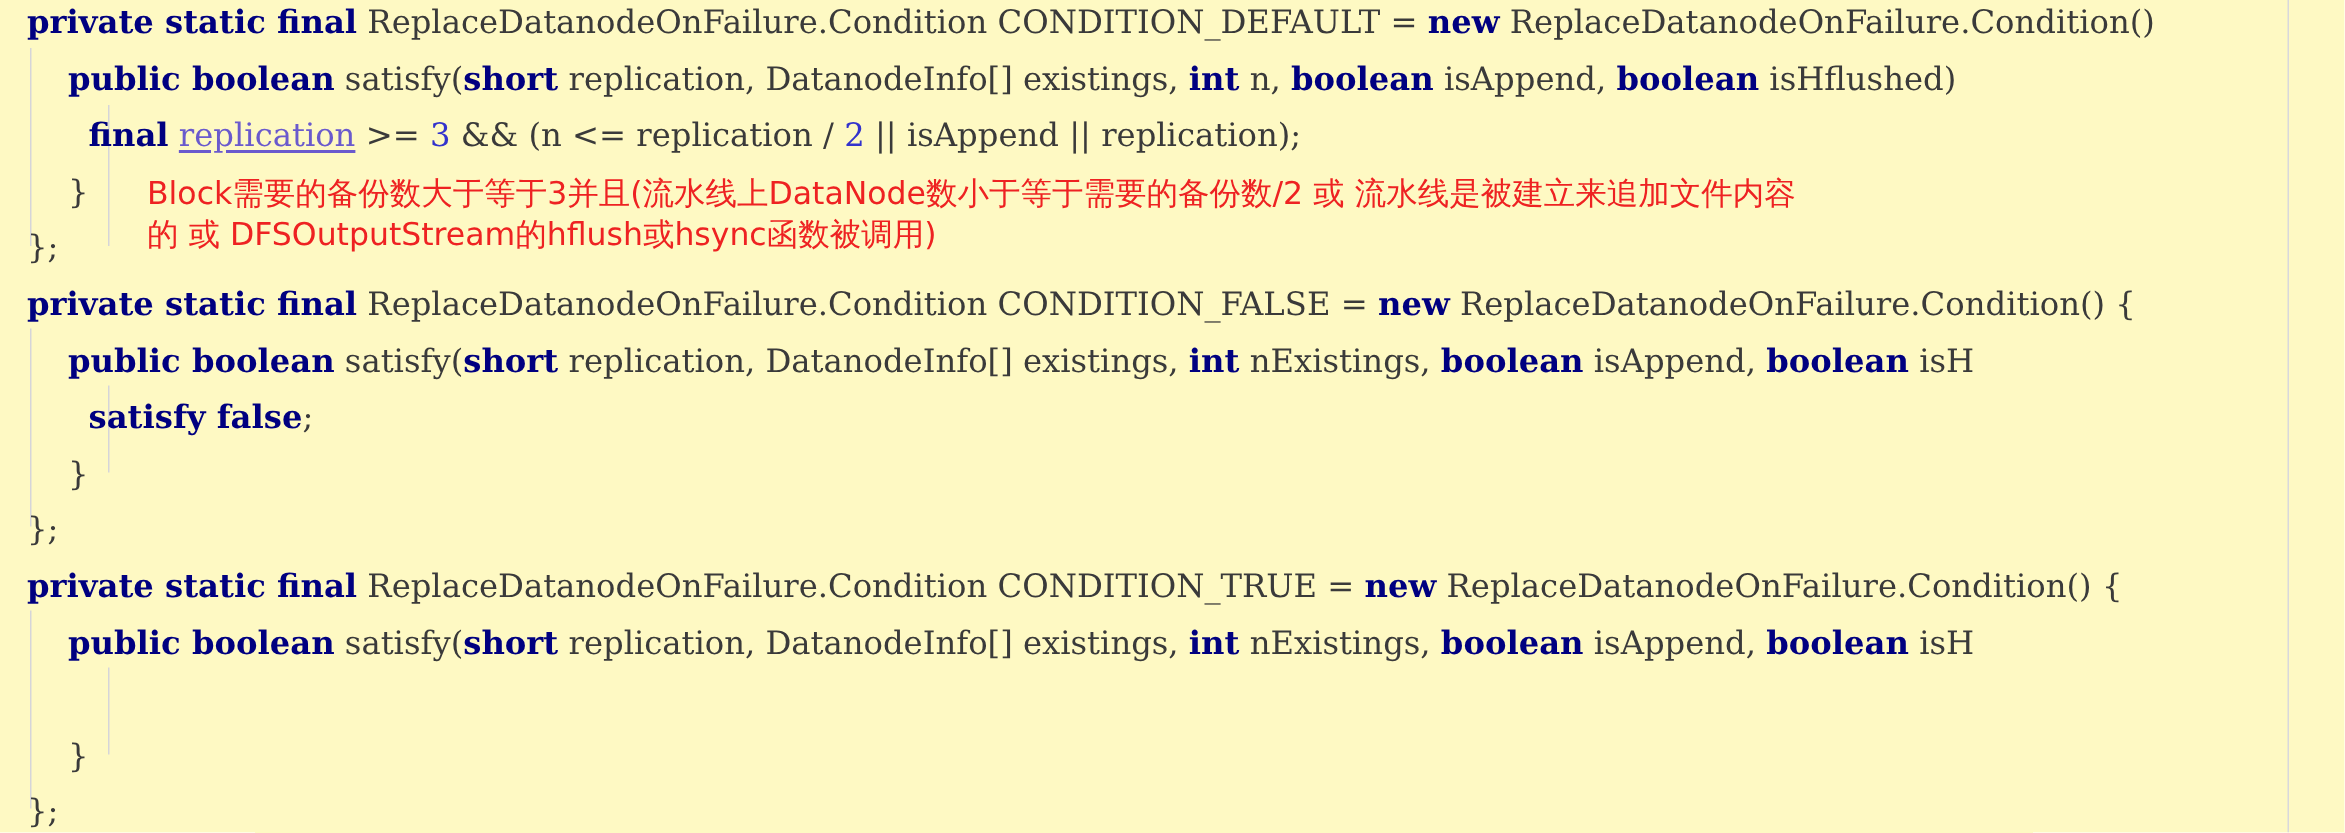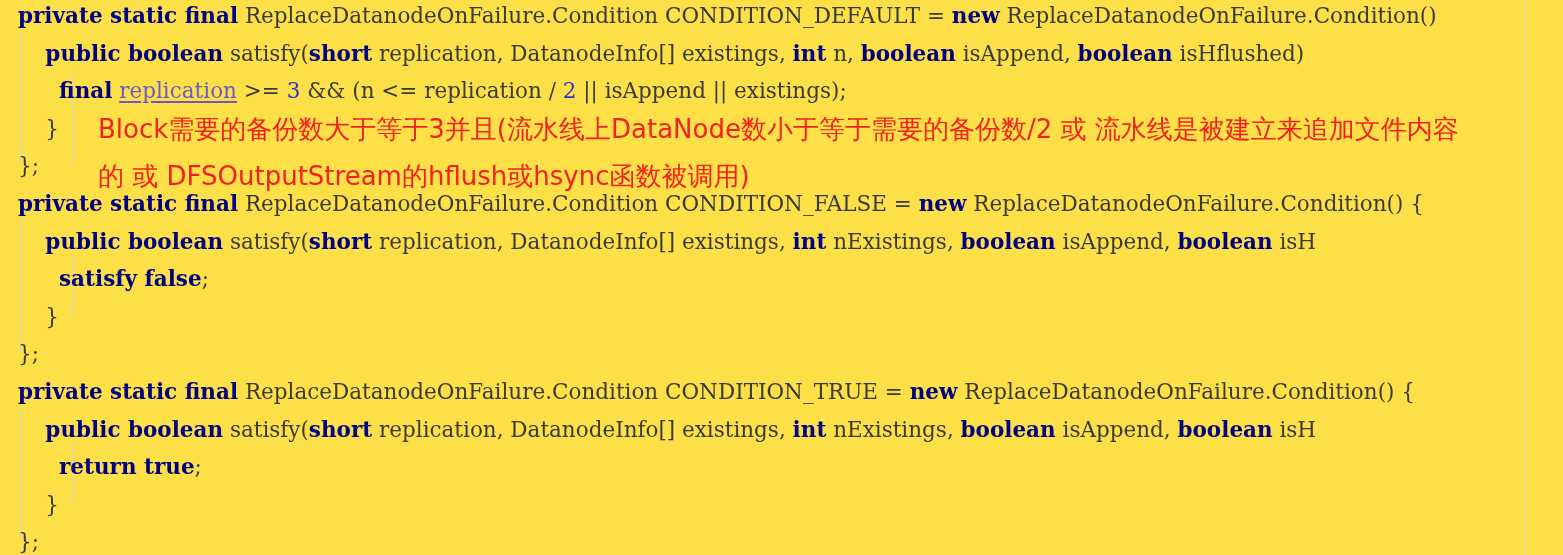--- a/index.html
+++ b/index.html
@@ -11,21 +11,21 @@
     width: 1563px;
     height: 555px;
     overflow: hidden;
     font-family: "DejaVu Serif", "Liberation Serif", serif;
   }
 
   #editor {
     position: relative;
     width: 1563px;
     height: 555px;
-    background: #fde047;
+    background: #fef9c3;
   }
 
   
   .ruler {
     position: absolute;
     top: 0;
     width: 1px;
     height: 555px;
     background: #d8d8dc;
   }
@@ -64,58 +64,57 @@
     text-decoration: underline;
     text-underline-offset: 3px;
   }
   .plain { color: #3a3a3a; }
 
   
   .annotation {
     position: absolute;
     color: #ee2222;
     font-family: "DejaVu Sans", "Liberation Sans", sans-serif;
-    font-size: 26px;
+    font-size: 21px;
     line-height: 33px;
     white-space: pre;
     letter-spacing: 0px;
   }
   .ann-l1 { left: 98px; top: 113px; }
-  .ann-l2 { left: 98px; top: 160px; }
+  .ann-l2 { left: 98px; top: 140px; }
 </style>
 </head>
 <body>
 
 <div id="editor">
 
   <div class="guide" style="left:20px; top:32px; height:132px;"></div>
   <div class="guide" style="left:72px; top:70px; height:94px;"></div>
 
   <div class="guide" style="left:20px; top:219px; height:132px;"></div>
   <div class="guide" style="left:72px; top:257px; height:58px;"></div>
 
   <div class="guide" style="left:20px; top:407px; height:132px;"></div>
   <div class="guide" style="left:72px; top:445px; height:58px;"></div>
 
   <div class="ruler" style="left:1525px;"></div>
 
   <div class="code-layer">
     <div class="line" style="top:-3px;"><span class="kw">private static final</span><span class="plain"> ReplaceDatanodeOnFailure.Condition CONDITION_DEFAULT = </span><span class="kw">new</span><span class="plain"> ReplaceDatanodeOnFailure.Condition()</span></div>
     <div class="line" style="top:34.6px;"><span class="plain">    </span><span class="kw">public boolean</span><span class="plain"> satisfy(</span><span class="kw">short</span><span class="plain"> replication, DatanodeInfo[] existings, </span><span class="kw">int</span><span class="plain"> n, </span><span class="kw">boolean</span><span class="plain"> isAppend, </span><span class="kw">boolean</span><span class="plain"> isHflushed)</span></div>
-    <div class="line" style="top:72.2px;"><span class="plain">      </span><span class="kw">final</span><span class="plain"> </span><span class="var-underline">replication</span><span class="plain"> &gt;= </span><span class="num">3</span><span class="plain"> &amp;&amp; (n &lt;= replication / </span><span class="num">2</span><span class="plain"> || isAppend || existings);</span></div>
+    <div class="line" style="top:72.2px;"><span class="plain">      </span><span class="kw">final</span><span class="plain"> </span><span class="var-underline">replication</span><span class="plain"> &gt;= </span><span class="num">3</span><span class="plain"> &amp;&amp; (n &lt;= replication / </span><span class="num">2</span><span class="plain"> || isAppend || replication);</span></div>
     <div class="line" style="top:109.8px;"><span class="plain">    }</span></div>
     <div class="line" style="top:147.4px;"><span class="plain">};</span></div>
     <div class="line" style="top:185px;"><span class="kw">private static final</span><span class="plain"> ReplaceDatanodeOnFailure.Condition CONDITION_FALSE = </span><span class="kw">new</span><span class="plain"> ReplaceDatanodeOnFailure.Condition() {</span></div>
     <div class="line" style="top:222.6px;"><span class="plain">    </span><span class="kw">public boolean</span><span class="plain"> satisfy(</span><span class="kw">short</span><span class="plain"> replication, DatanodeInfo[] existings, </span><span class="kw">int</span><span class="plain"> nExistings, </span><span class="kw">boolean</span><span class="plain"> isAppend, </span><span class="kw">boolean</span><span class="plain"> isH</span></div>
     <div class="line" style="top:260.2px;"><span class="plain">      </span><span class="kw">satisfy false</span><span class="plain">;</span></div>
     <div class="line" style="top:297.8px;"><span class="plain">    }</span></div>
     <div class="line" style="top:335.4px;"><span class="plain">};</span></div>
     <div class="line" style="top:373px;"><span class="kw">private static final</span><span class="plain"> ReplaceDatanodeOnFailure.Condition CONDITION_TRUE = </span><span class="kw">new</span><span class="plain"> ReplaceDatanodeOnFailure.Condition() {</span></div>
     <div class="line" style="top:410.6px;"><span class="plain">    </span><span class="kw">public boolean</span><span class="plain"> satisfy(</span><span class="kw">short</span><span class="plain"> replication, DatanodeInfo[] existings, </span><span class="kw">int</span><span class="plain"> nExistings, </span><span class="kw">boolean</span><span class="plain"> isAppend, </span><span class="kw">boolean</span><span class="plain"> isH</span></div>
-    <div class="line" style="top:448.2px;"><span class="plain">      </span><span class="kw">return true</span><span class="plain">;</span></div>
     <div class="line" style="top:485.8px;"><span class="plain">    }</span></div>
     <div class="line" style="top:523.4px;"><span class="plain">};</span></div>
   </div>
 
   <div class="annotation ann-l1">Block需要的备份数大于等于3并且(流水线上DataNode数小于等于需要的备份数/2 或 流水线是被建立来追加文件内容</div>
   <div class="annotation ann-l2">的 或 DFSOutputStream的hflush或hsync函数被调用)</div>
 
 </div>
 
 </body></html>

